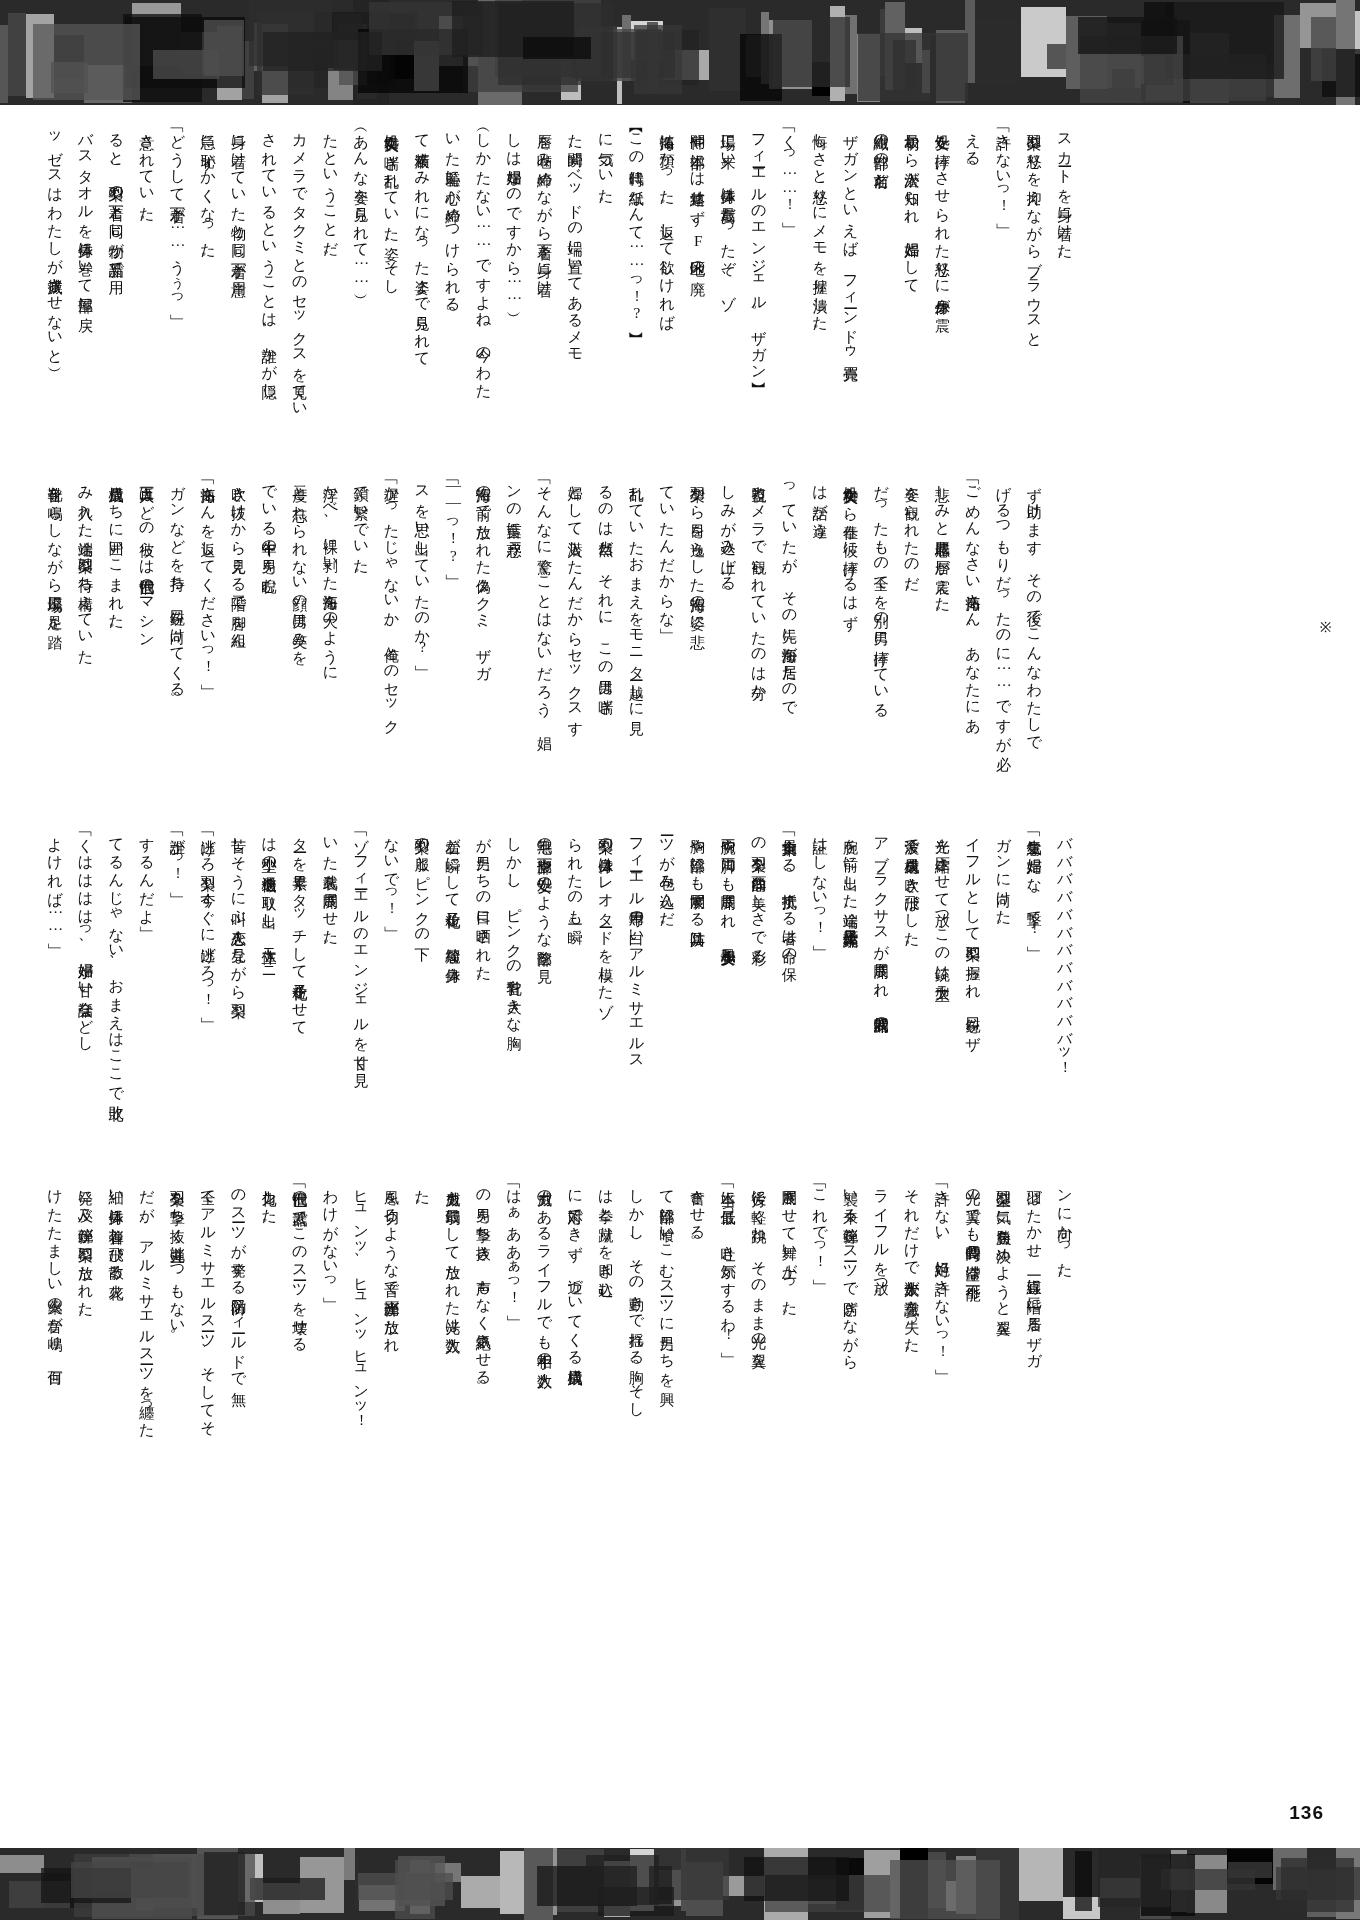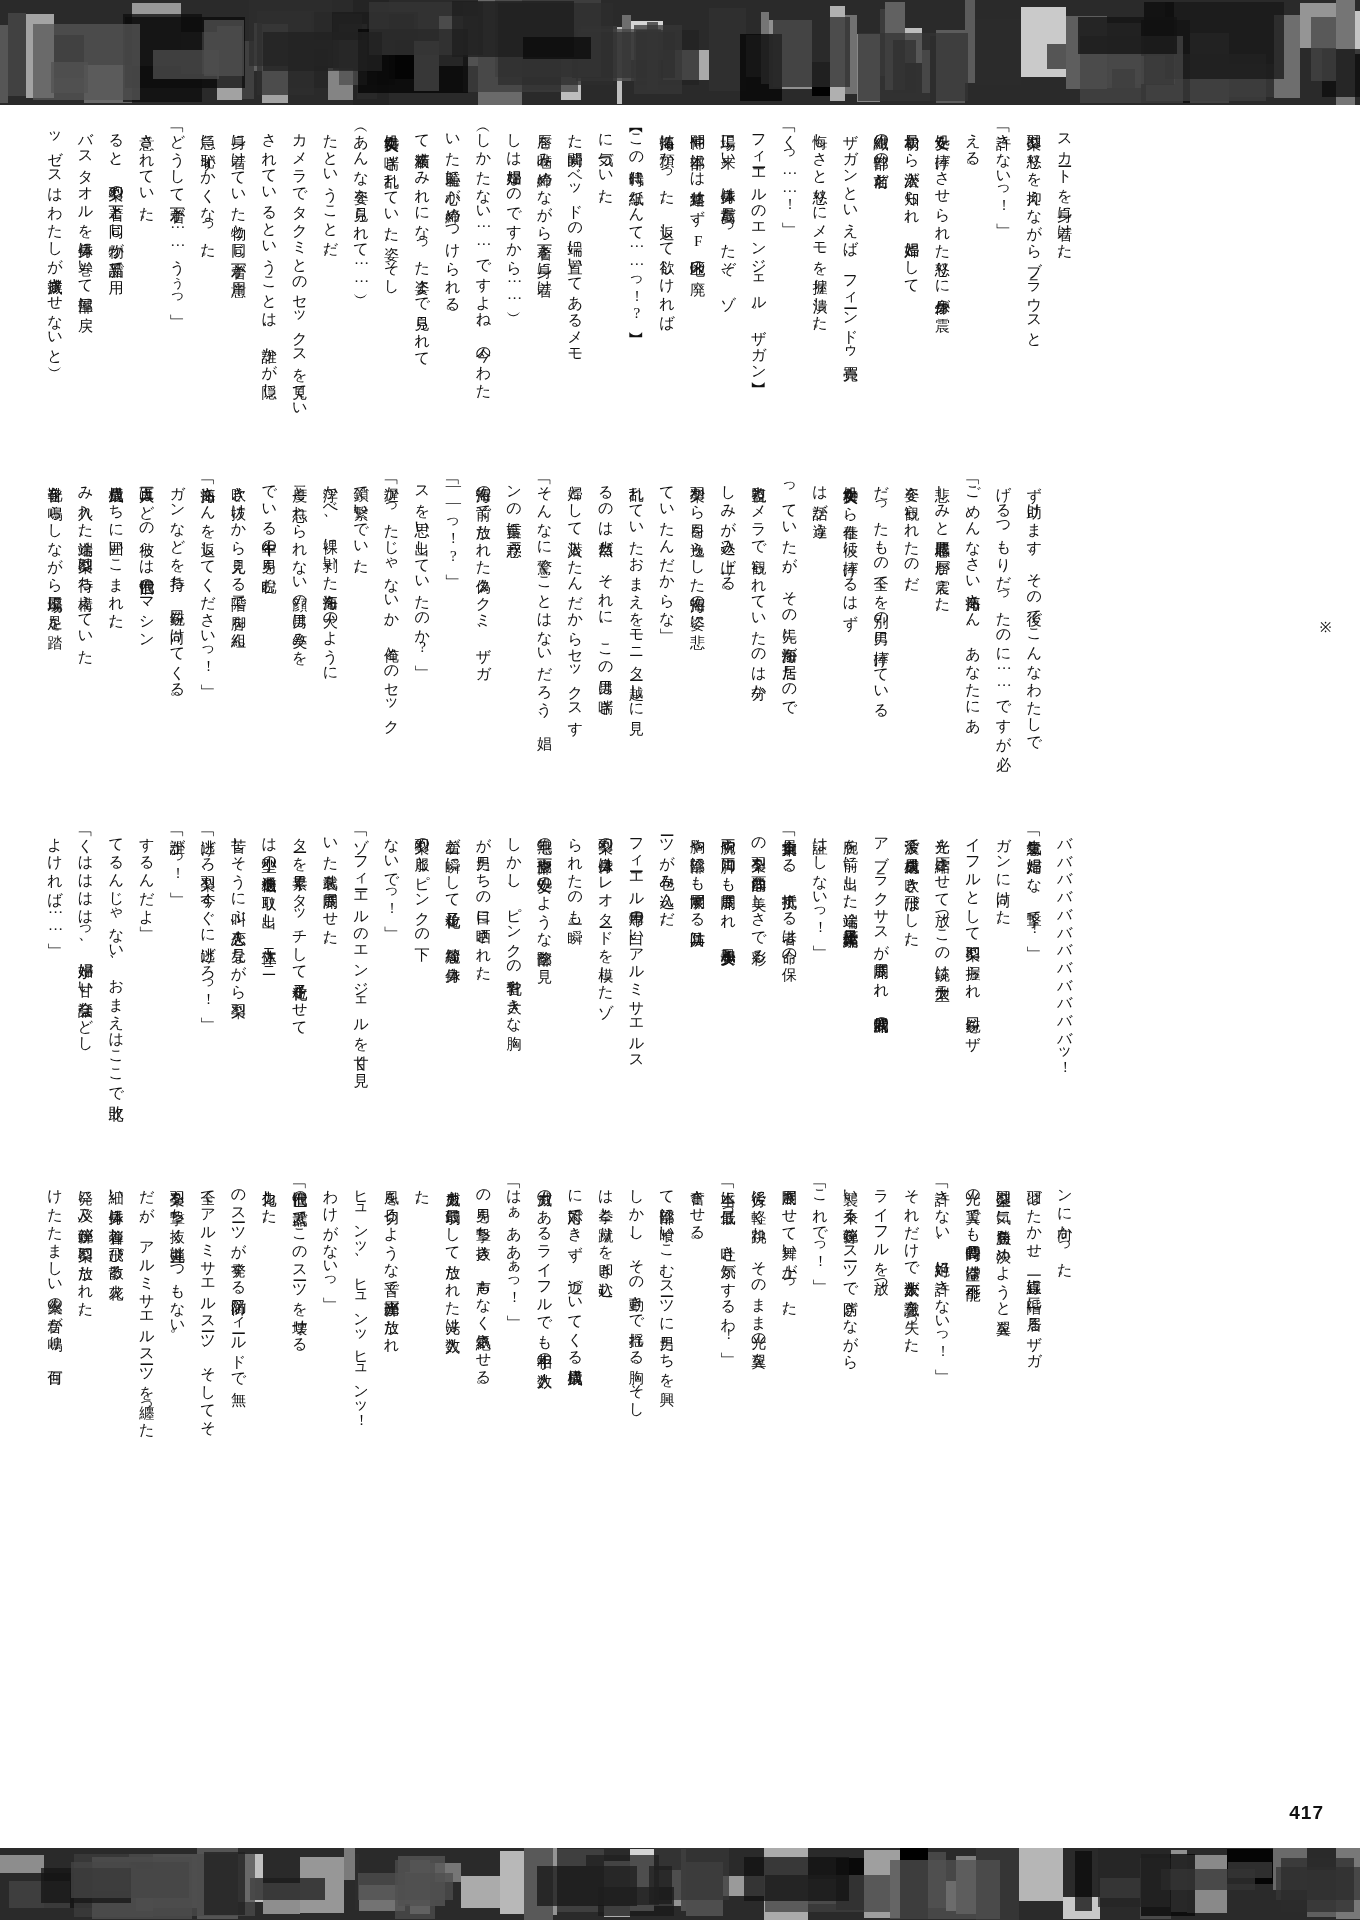--- a/index.html
+++ b/index.html
@@ -166,21 +166,21 @@
     <div class="strip" style="left: 263px; width: 119px; background: rgba(34, 34, 34, 0.75); height: 38%; top: 30%;"></div>
     <div class="strip" style="left: 1080px; width: 103px; background: rgba(70, 70, 70, 0.75); height: 64%; top: 34%;"></div>
     <div class="strip" style="left: 523px; width: 68px; background: rgba(11, 11, 11, 0.75); height: 21%; top: 35%;"></div>
     <div class="strip" style="left: 1078px; width: 99px; background: rgba(19, 19, 19, 0.75); height: 35%; top: 16%;"></div>
     <div class="strip" style="left: 1311px; width: 25px; background: rgba(70, 70, 70, 0.75); height: 61%; top: 16%;"></div>
     <div class="strip" style="left: 33px; width: 107px; background: rgba(87, 87, 87, 0.75); height: 72%; top: 23%;"></div>
   </div>
 
 <div class="page">
   <div class="marker" style="right:26px; top:512px;">※</div>
-  <div class="folio">417</div>
+  <div class="folio">136</div>
   <div id="text-layer">
       <div class="block" style="top: 18px; height: 330px; right: 1290px;">ッゼスはわたしが撲滅させないと）</div>
       <div class="block" style="top: 18px; height: 330px; right: 1259.4px;">バスタオルを身体に巻いて部屋に戻</div>
       <div class="block" style="top: 18px; height: 330px; right: 1228.8px;">ると、梨羽の下着と同じ物が新品で用</div>
       <div class="block" style="top: 18px; height: 330px; right: 1198.2px;">意されていた。</div>
       <div class="block" style="top: 18px; height: 330px; right: 1167.6px;">「どうして下着が……うぅっ」</div>
       <div class="block" style="top: 18px; height: 330px; right: 1137px;">急に恥ずかくなった。</div>
       <div class="block" style="top: 18px; height: 330px; right: 1106.4px;">身に着けていた物と同じ下着が用意</div>
       <div class="block" style="top: 18px; height: 330px; right: 1075.8px;">されているということは、誰かが隠し</div>
       <div class="block" style="top: 18px; height: 330px; right: 1045.2px;">カメラでタクミとのセックスを見てい</div>

